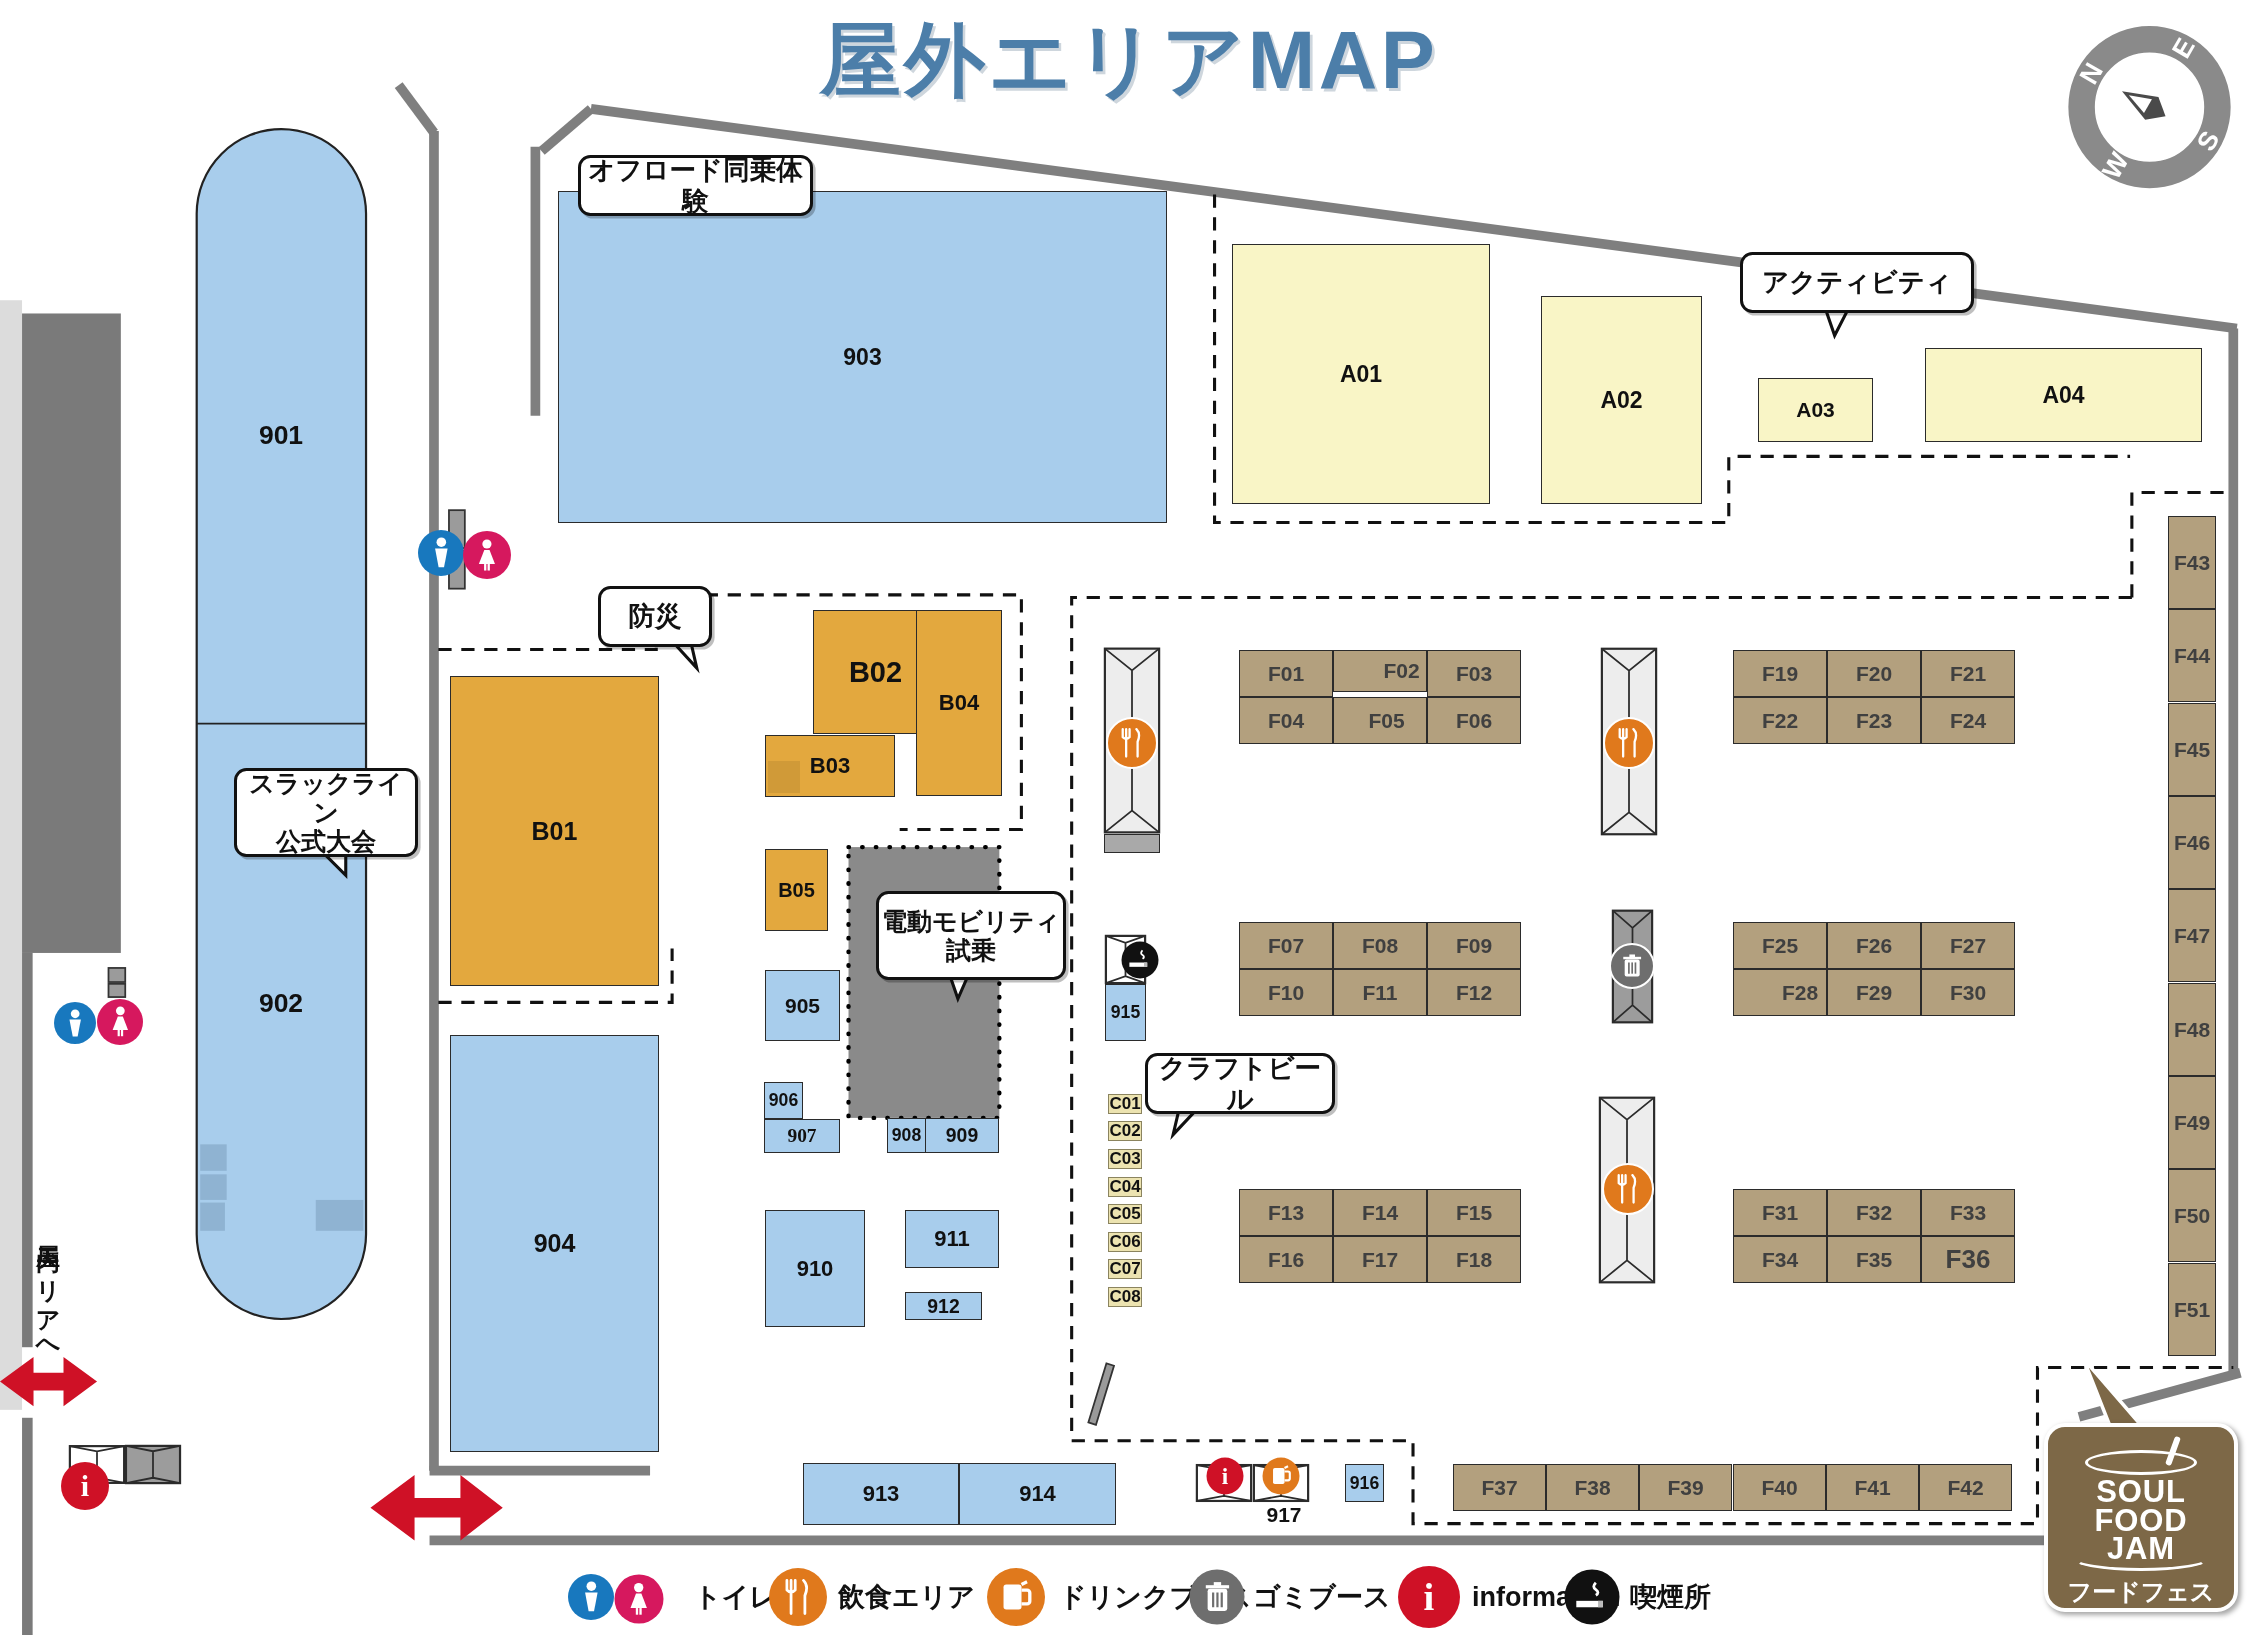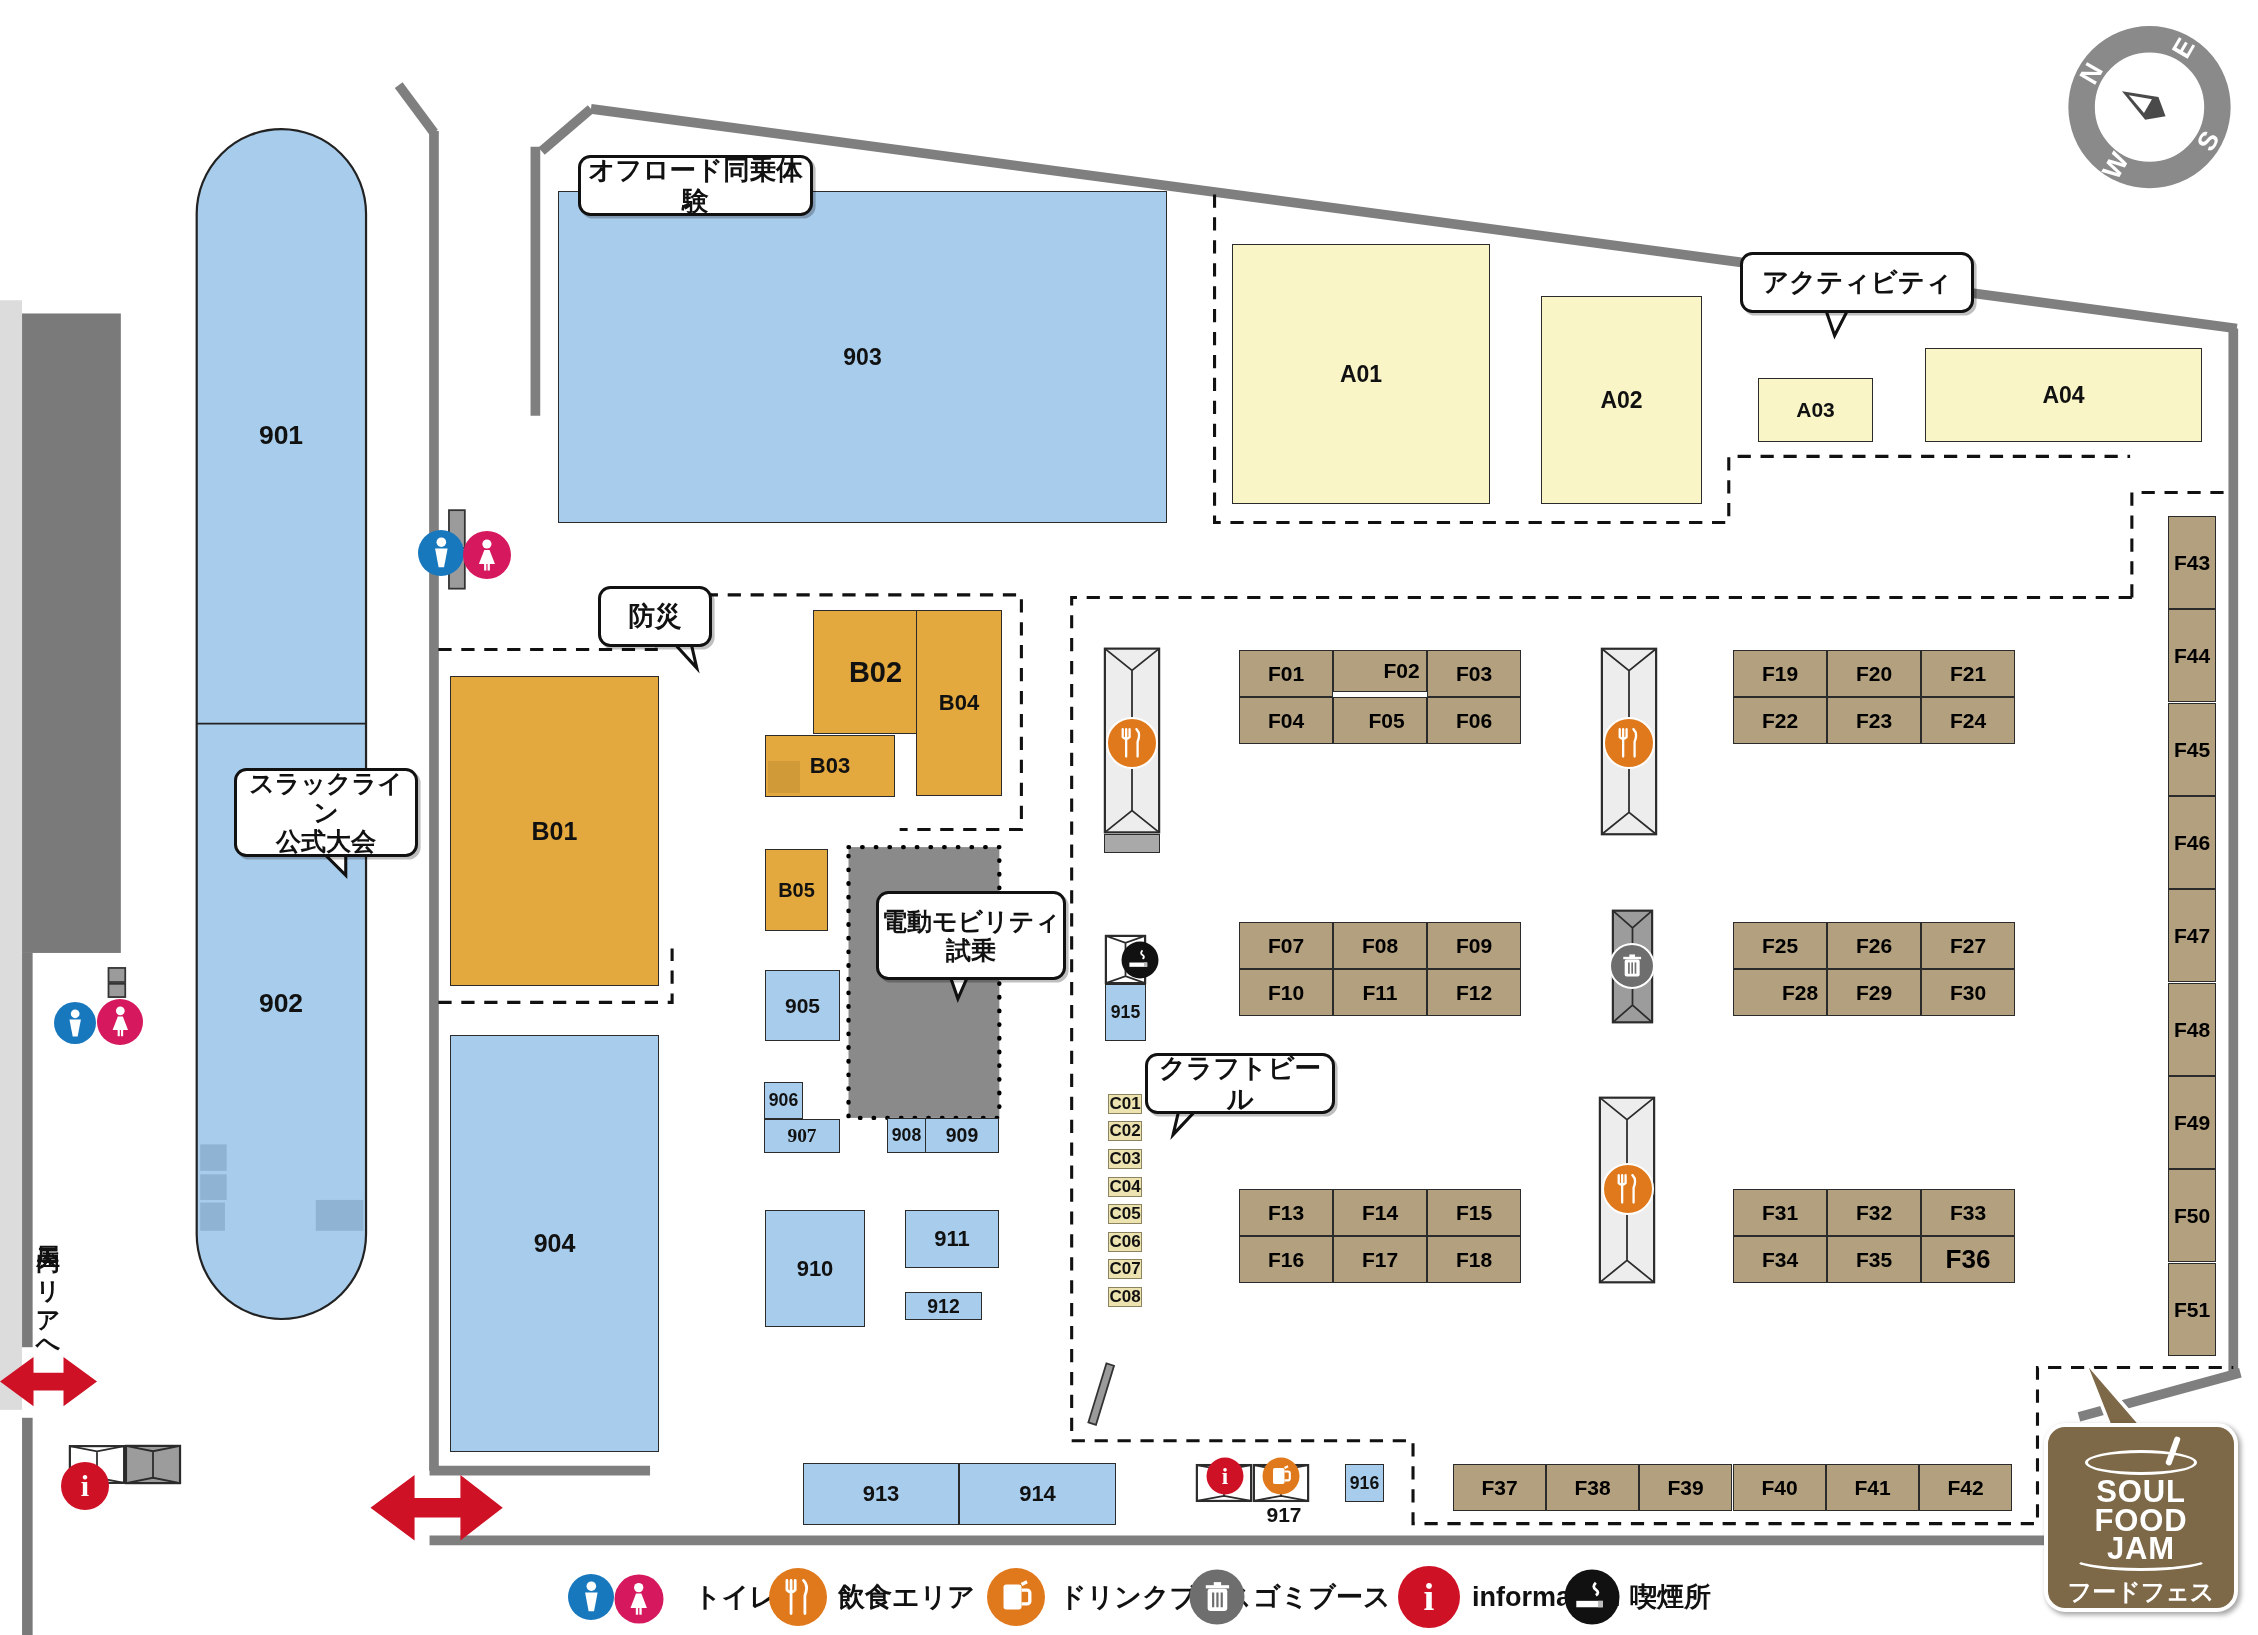--- a/index.html
+++ b/index.html
@@ -13,21 +13,21 @@
   #callouts{z-index:5;}
   .box{position:absolute;box-sizing:border-box;border:1.8px solid #2b2b2b;
        display:flex;align-items:center;justify-content:center;
        font-weight:bold;color:#111;}
   .blue{background:#a8cdec;}
   .yellow{background:#f9f5c6;}
   .orange{background:#e3a83e;}
   .pale{background:#ece3b0;border:1.3px solid #8b845f;}
   .cell{position:absolute;box-sizing:border-box;border:1.6px solid #2b2b2b;
         background:#b3a07e;display:flex;align-items:center;justify-content:center;
-        font-weight:bold;color:#000000;}
+        font-weight:bold;color:#404040;}
   .maplabel{position:absolute;transform:translate(-50%,-50%);font-weight:bold;
         color:#111;white-space:nowrap;z-index:3;}
   .callout{position:absolute;background:#fff;border:3.1px solid #111;border-radius:12.4px;
         display:flex;align-items:center;justify-content:center;text-align:center;
         font-weight:bold;color:#111;line-height:1.15;white-space:pre-line;
         box-shadow:2.6px 2.6px 0 rgba(0,0,0,.25);}
   .circ{position:absolute;border-radius:50%;transform:translate(-50%,-50%);
         display:flex;align-items:center;justify-content:center;z-index:4;}
   .tentbase{position:absolute;box-sizing:border-box;background:#a9a9a9;border:1.8px solid #2b2b2b;}
   #title{position:absolute;left:1129px;top:7px;transform:translateX(-50%);
@@ -444,20 +444,21 @@
       <div class="callout" style="left: 578px; top: 155px; width: 229px; height: 55px; font-size: 26.5px;">オフロード同乗体験</div>
       <div class="callout" style="left: 1740px; top: 252px; width: 228px; height: 55px; font-size: 26.5px;">アクティビティ</div>
       <div class="callout" style="left: 598px; top: 586px; width: 108px; height: 55px; font-size: 26.5px;">防災</div>
       <div class="callout" style="left: 234px; top: 768px; width: 178px; height: 83px; font-size: 25px;">スラックライン
 公式大会</div>
       <div class="callout" style="left: 876px; top: 891px; width: 184px; height: 83px; font-size: 25px;">電動モビリティ
 試乗</div>
       <div class="callout" style="left: 1145px; top: 1053px; width: 184px; height: 55px; font-size: 26.5px;">クラフトビール</div>
     </div>
 
+  <div id="title">屋外エリアMAP</div>
 
   <div class="vtext" style="left:32px;top:1226px;font-size:24px;">屋内エリアへ</div>
 
   <div id="logo">
     <div id="logo-straw"></div>
     <div id="logo-cup-top"></div>
     <div class="logo-line" style="margin-top:26.5px;">SOUL</div>
     <div class="logo-line">FOOD</div>
     <div class="logo-line">JAM</div>
     <div id="logo-swoosh"></div>

